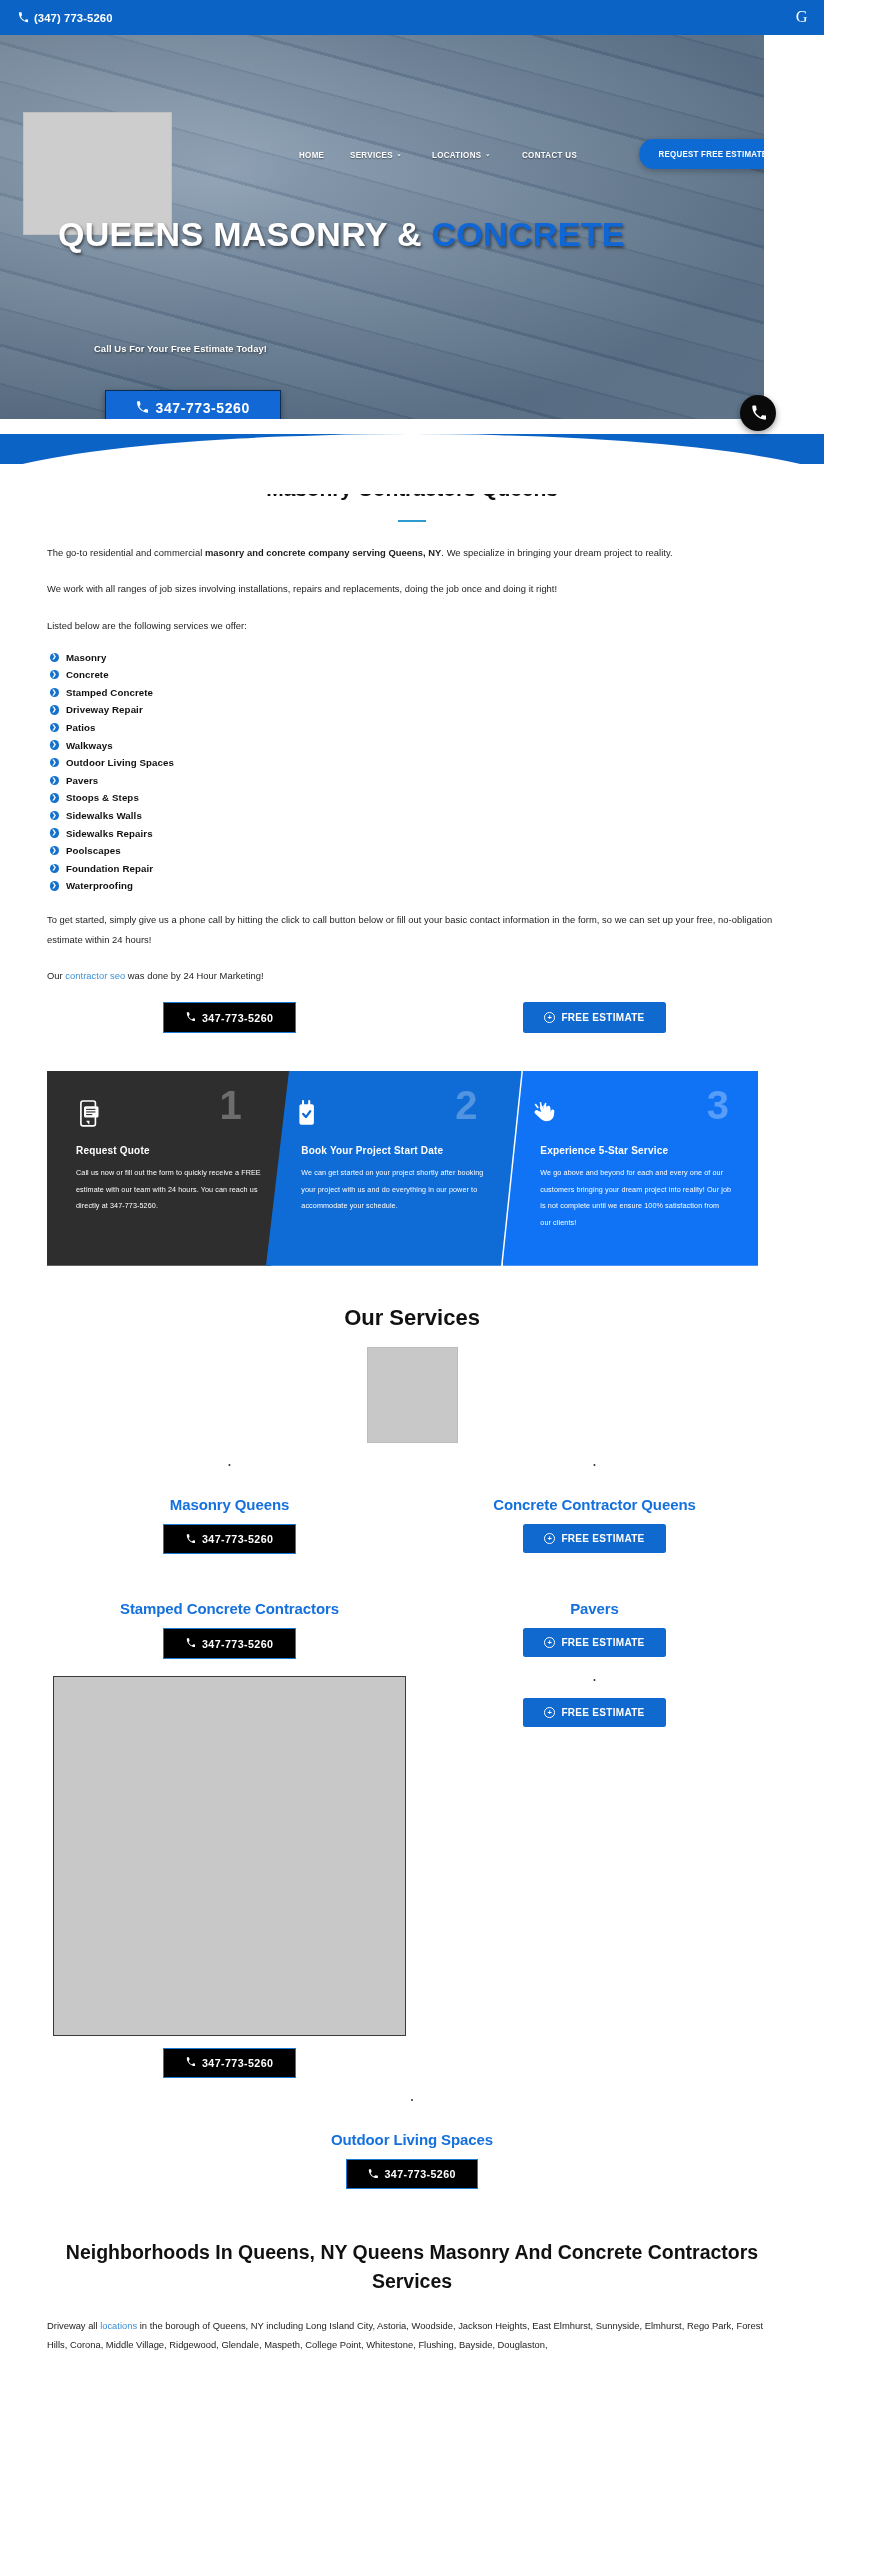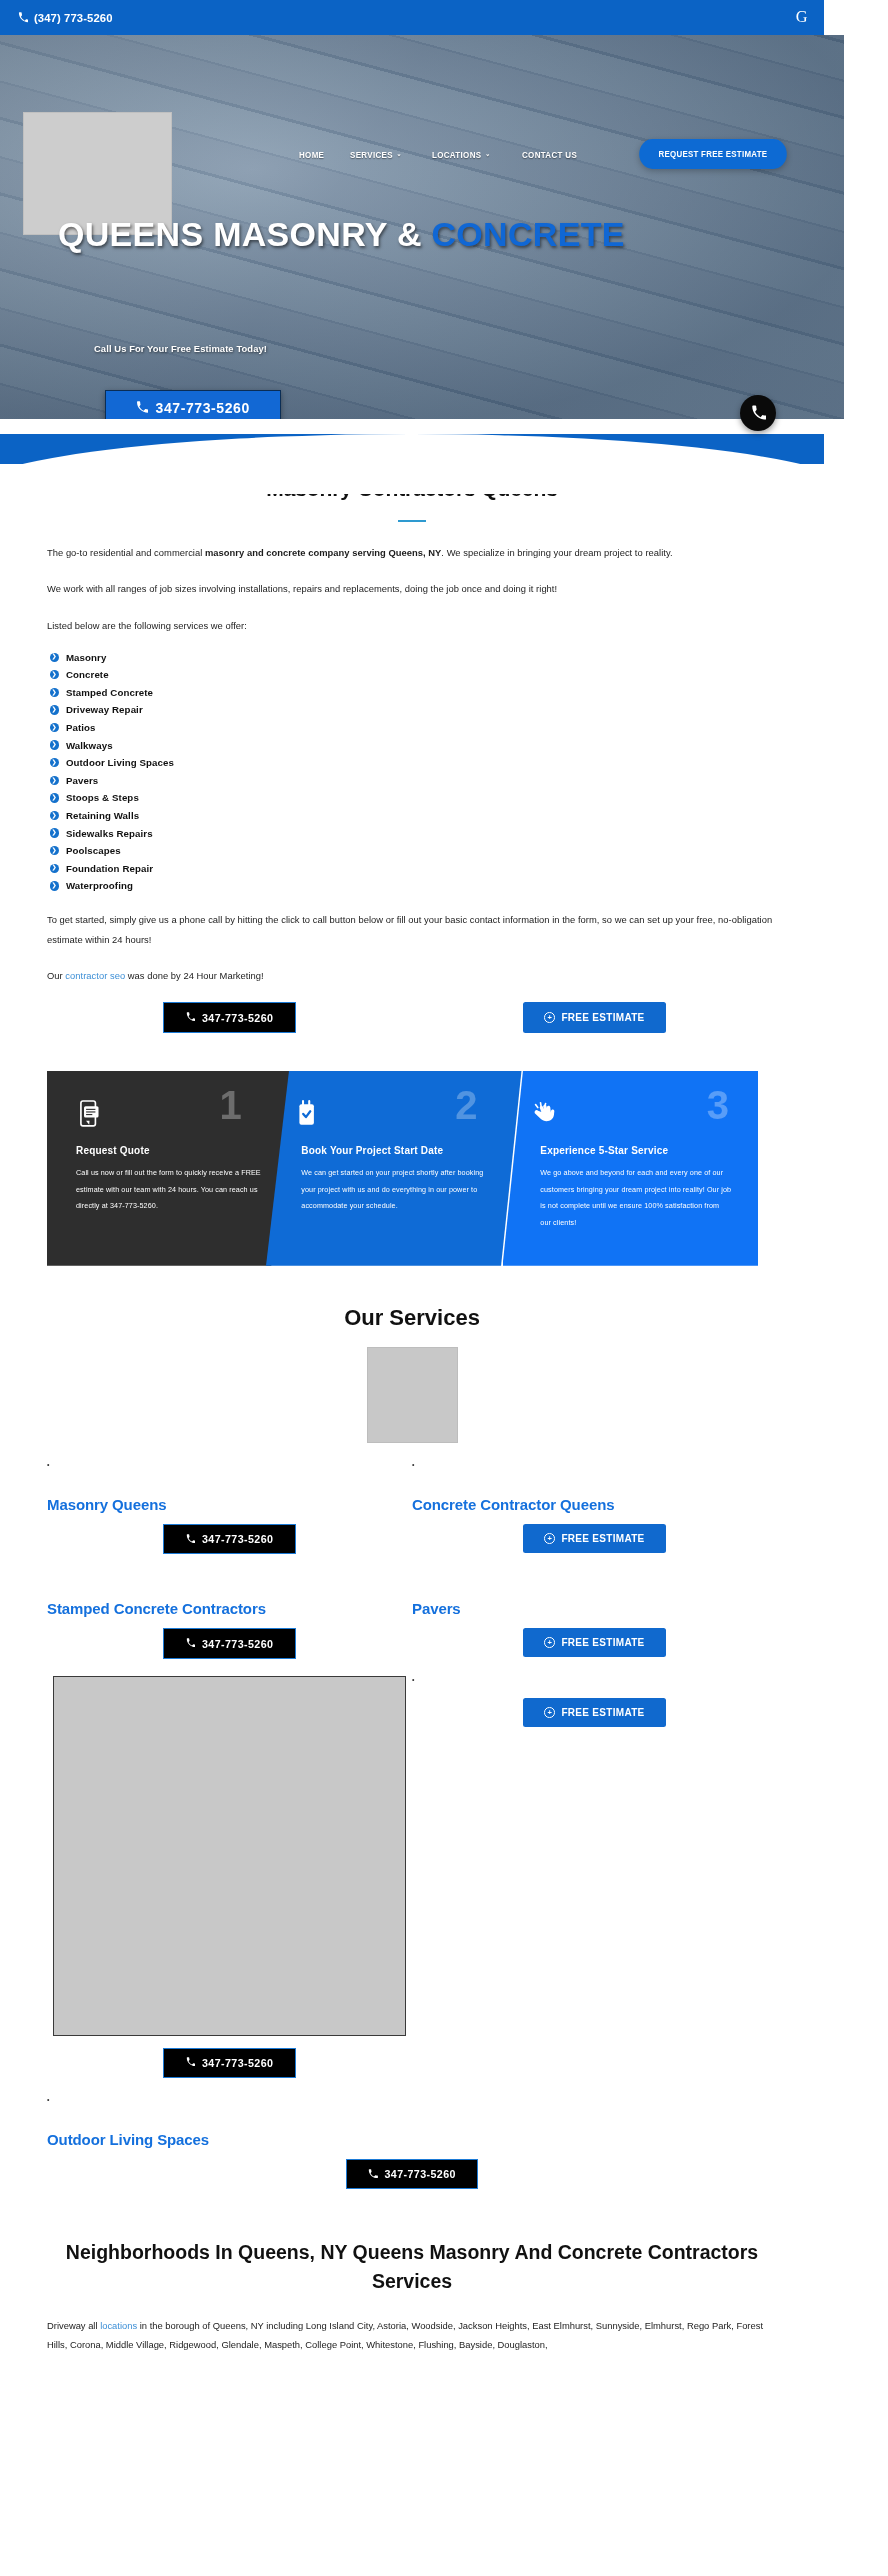--- a/index.html
+++ b/index.html
@@ -29,21 +29,21 @@
   .topbar-phone svg { width: 10.7px; height: 10.7px; fill:#fff; display:block; }
   .topbar-spacer { flex: 1; }
   .g-icon {
     color:#fff; font-size: 16.4px; font-weight: 400; line-height: 1;
     font-family:"Liberation Serif", serif;
   }
 
   
   .hero {
     position: relative;
-    width: 844px;
+    width: 764px;
     height: 384px;
     overflow: hidden;
     background:
       linear-gradient(122deg, rgba(120,140,160,.55) 0%, rgba(60,85,115,.35) 40%, rgba(110,135,160,.5) 100%),
       repeating-linear-gradient(15deg,
         #8fa4b8 0px, #8fa4b8 33px,
         #7c93aa 33px, #7c93aa 35px,
         #9ab0c2 35px, #9ab0c2 70px,
         #6e879f 70px, #6e879f 73px),
       repeating-linear-gradient(-74deg,
@@ -207,21 +207,21 @@
   .svc-title{
     text-align:center;font-size:22px;font-weight:900;color:#111;
     margin-top:39px; font-stretch:condensed;
   }
   .svc-hero-img{
     width:91px;height:96px;background:#c8c8c8;border:0.6px solid #bdbdbd;
     margin:16.4px auto 0;
   }
   .svc-grid{ width:730px;margin:0 auto; }
   .svc-row{ display:flex; }
-  .svc-cell{ width:50%; text-align:left; padding-top:17.6px; }
+  .svc-cell{ width:50%; text-align:center; padding-top:17.6px; }
   .svc-img-dot{ font-size:7px;color:#333; line-height:1; }
   .svc-img-box{
     width:353px;height:360px;background:#c8c8c8;border:0.6px solid #3a3a3a;
     margin:0 auto;
   }
   .svc-name{
     color:#1470dd; font-size:15px; font-weight:900; margin-top:28px;
     letter-spacing:-0.1px; font-stretch:condensed; cursor:pointer;
   }
   .svc-btn-wrap{ display:flex;justify-content:center; margin-top:11.3px; }
@@ -355,21 +355,21 @@
         <li>
             <span class="chev">❯</span>
             <span>Pavers</span>
           </li>
         <li>
             <span class="chev">❯</span>
             <span>Stoops &amp; Steps</span>
           </li>
         <li>
             <span class="chev">❯</span>
-            <span>Retaining Walls</span>
+            <span>Sidewalks Walls</span>
           </li>
         <li>
             <span class="chev">❯</span>
             <span>Sidewalks Repairs</span>
           </li>
         <li>
             <span class="chev">❯</span>
             <span>Poolscapes</span>
           </li>
         <li>

